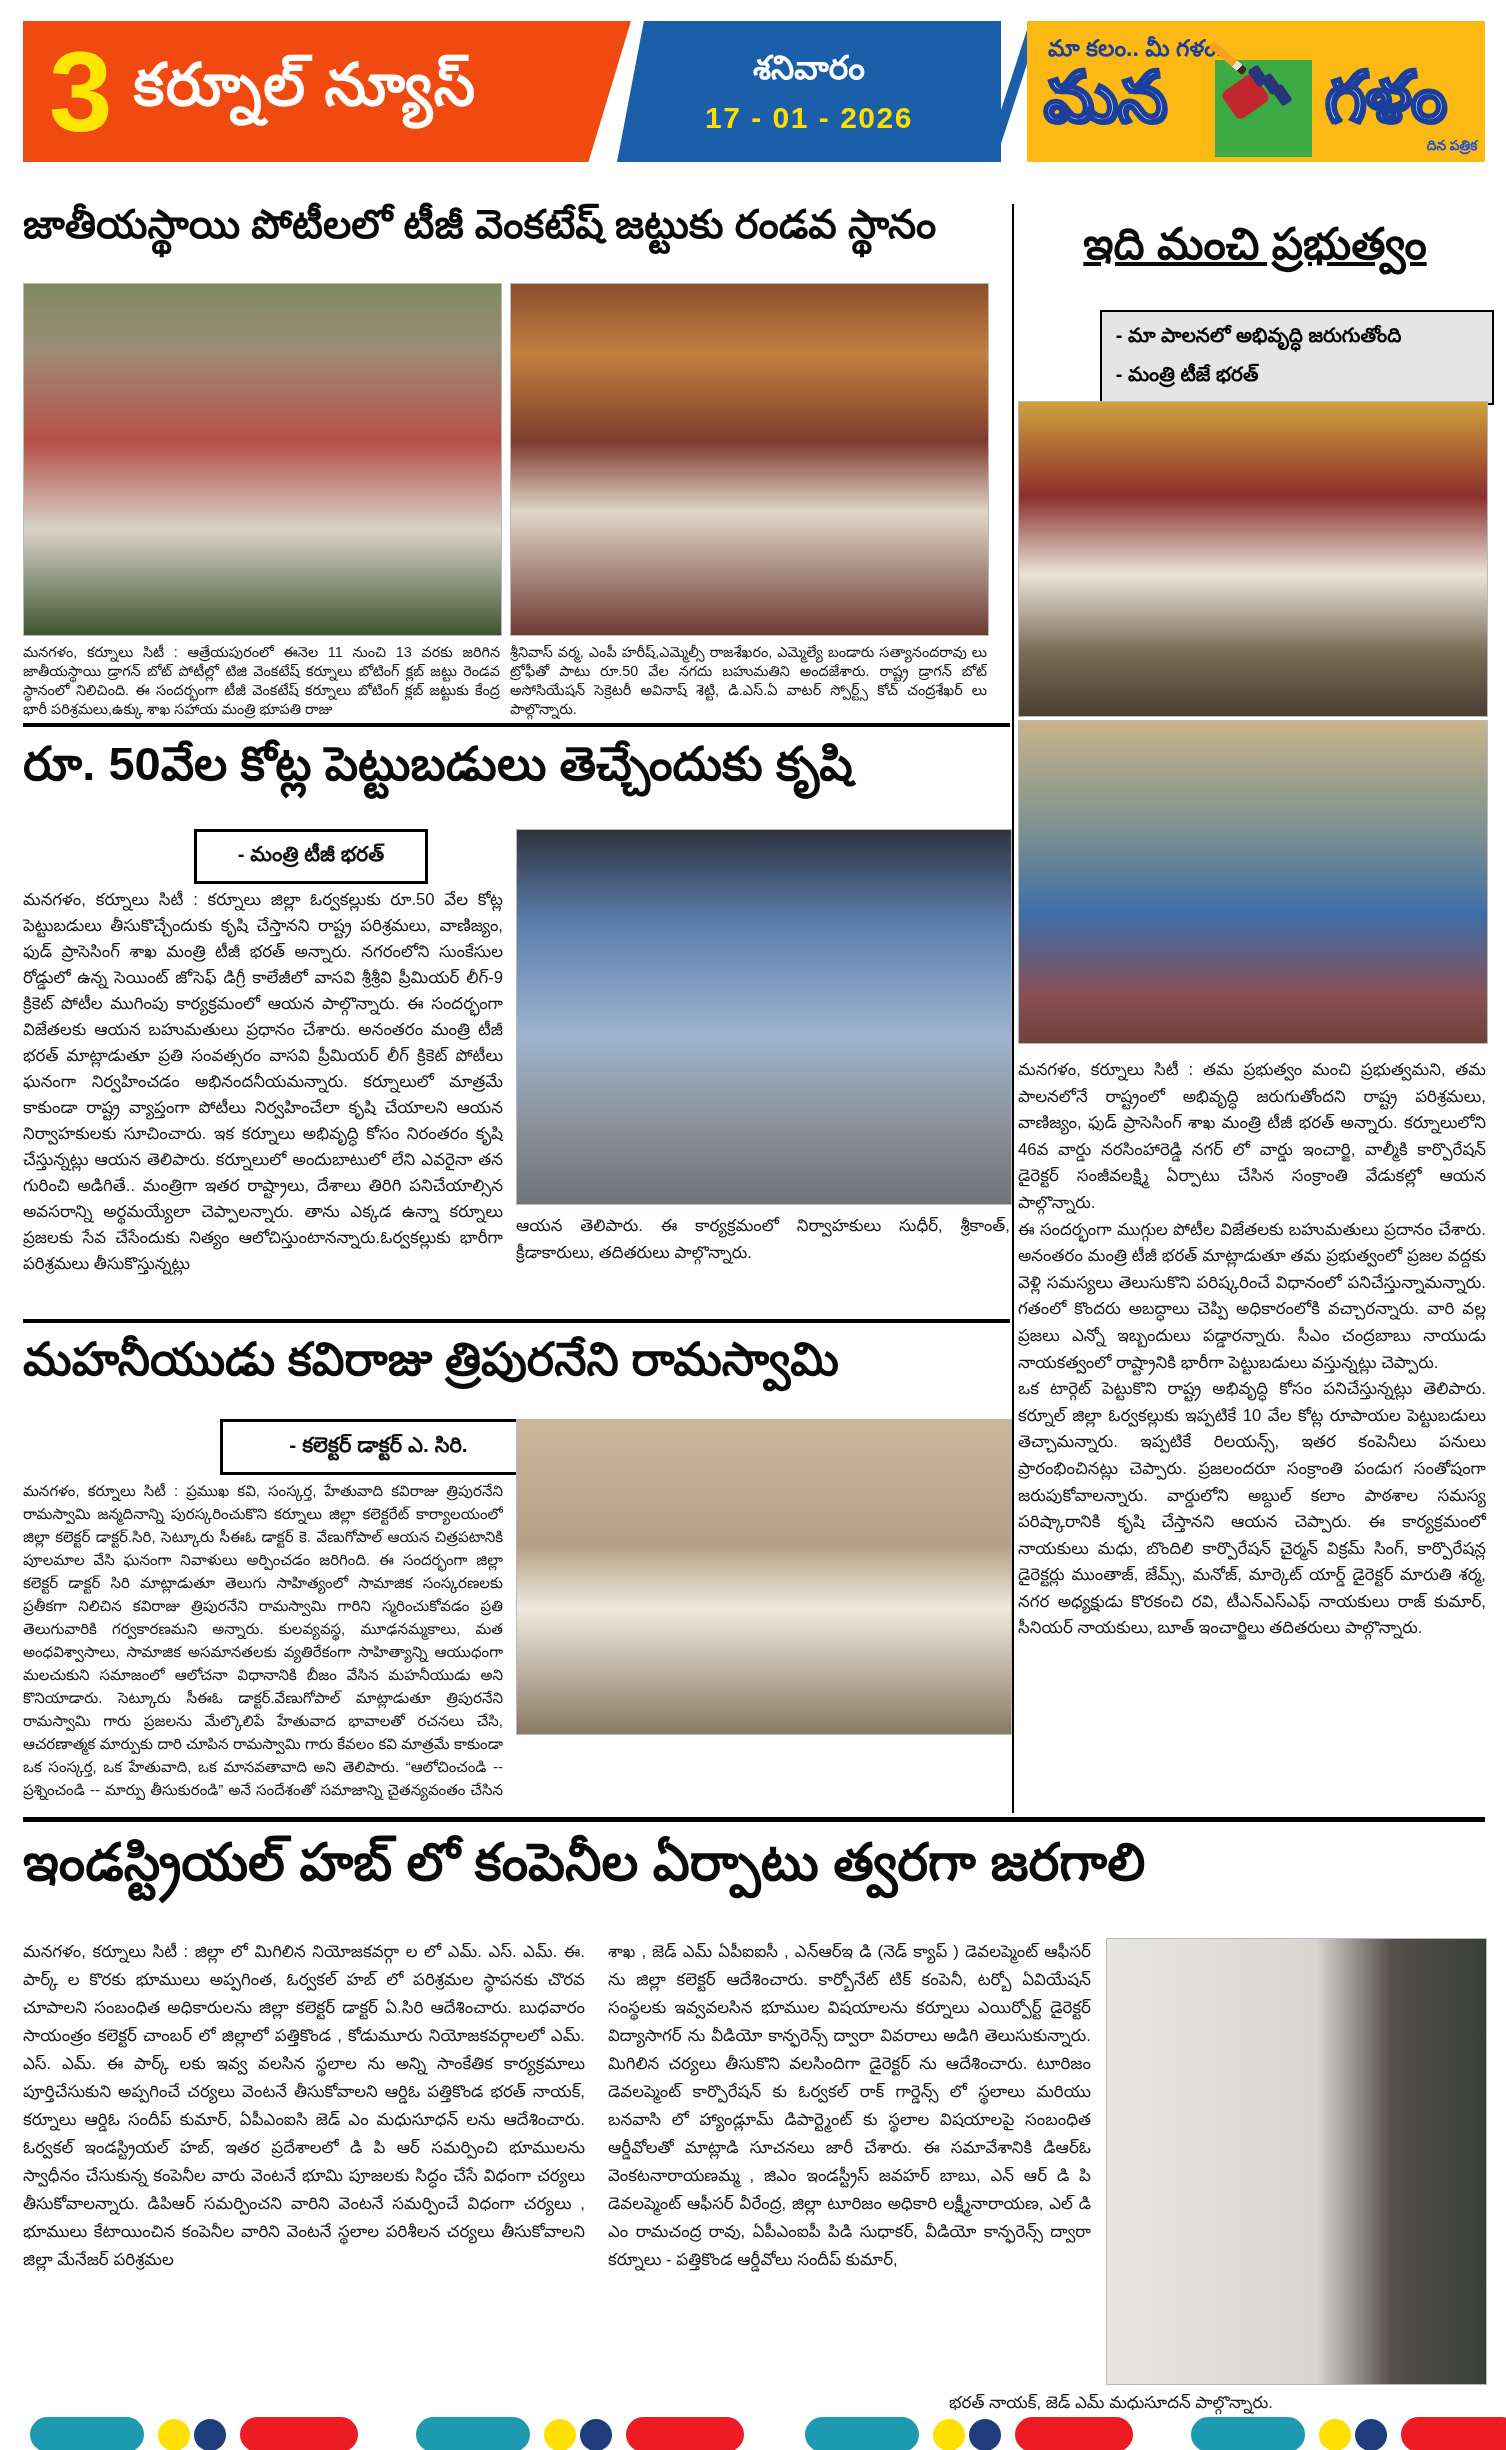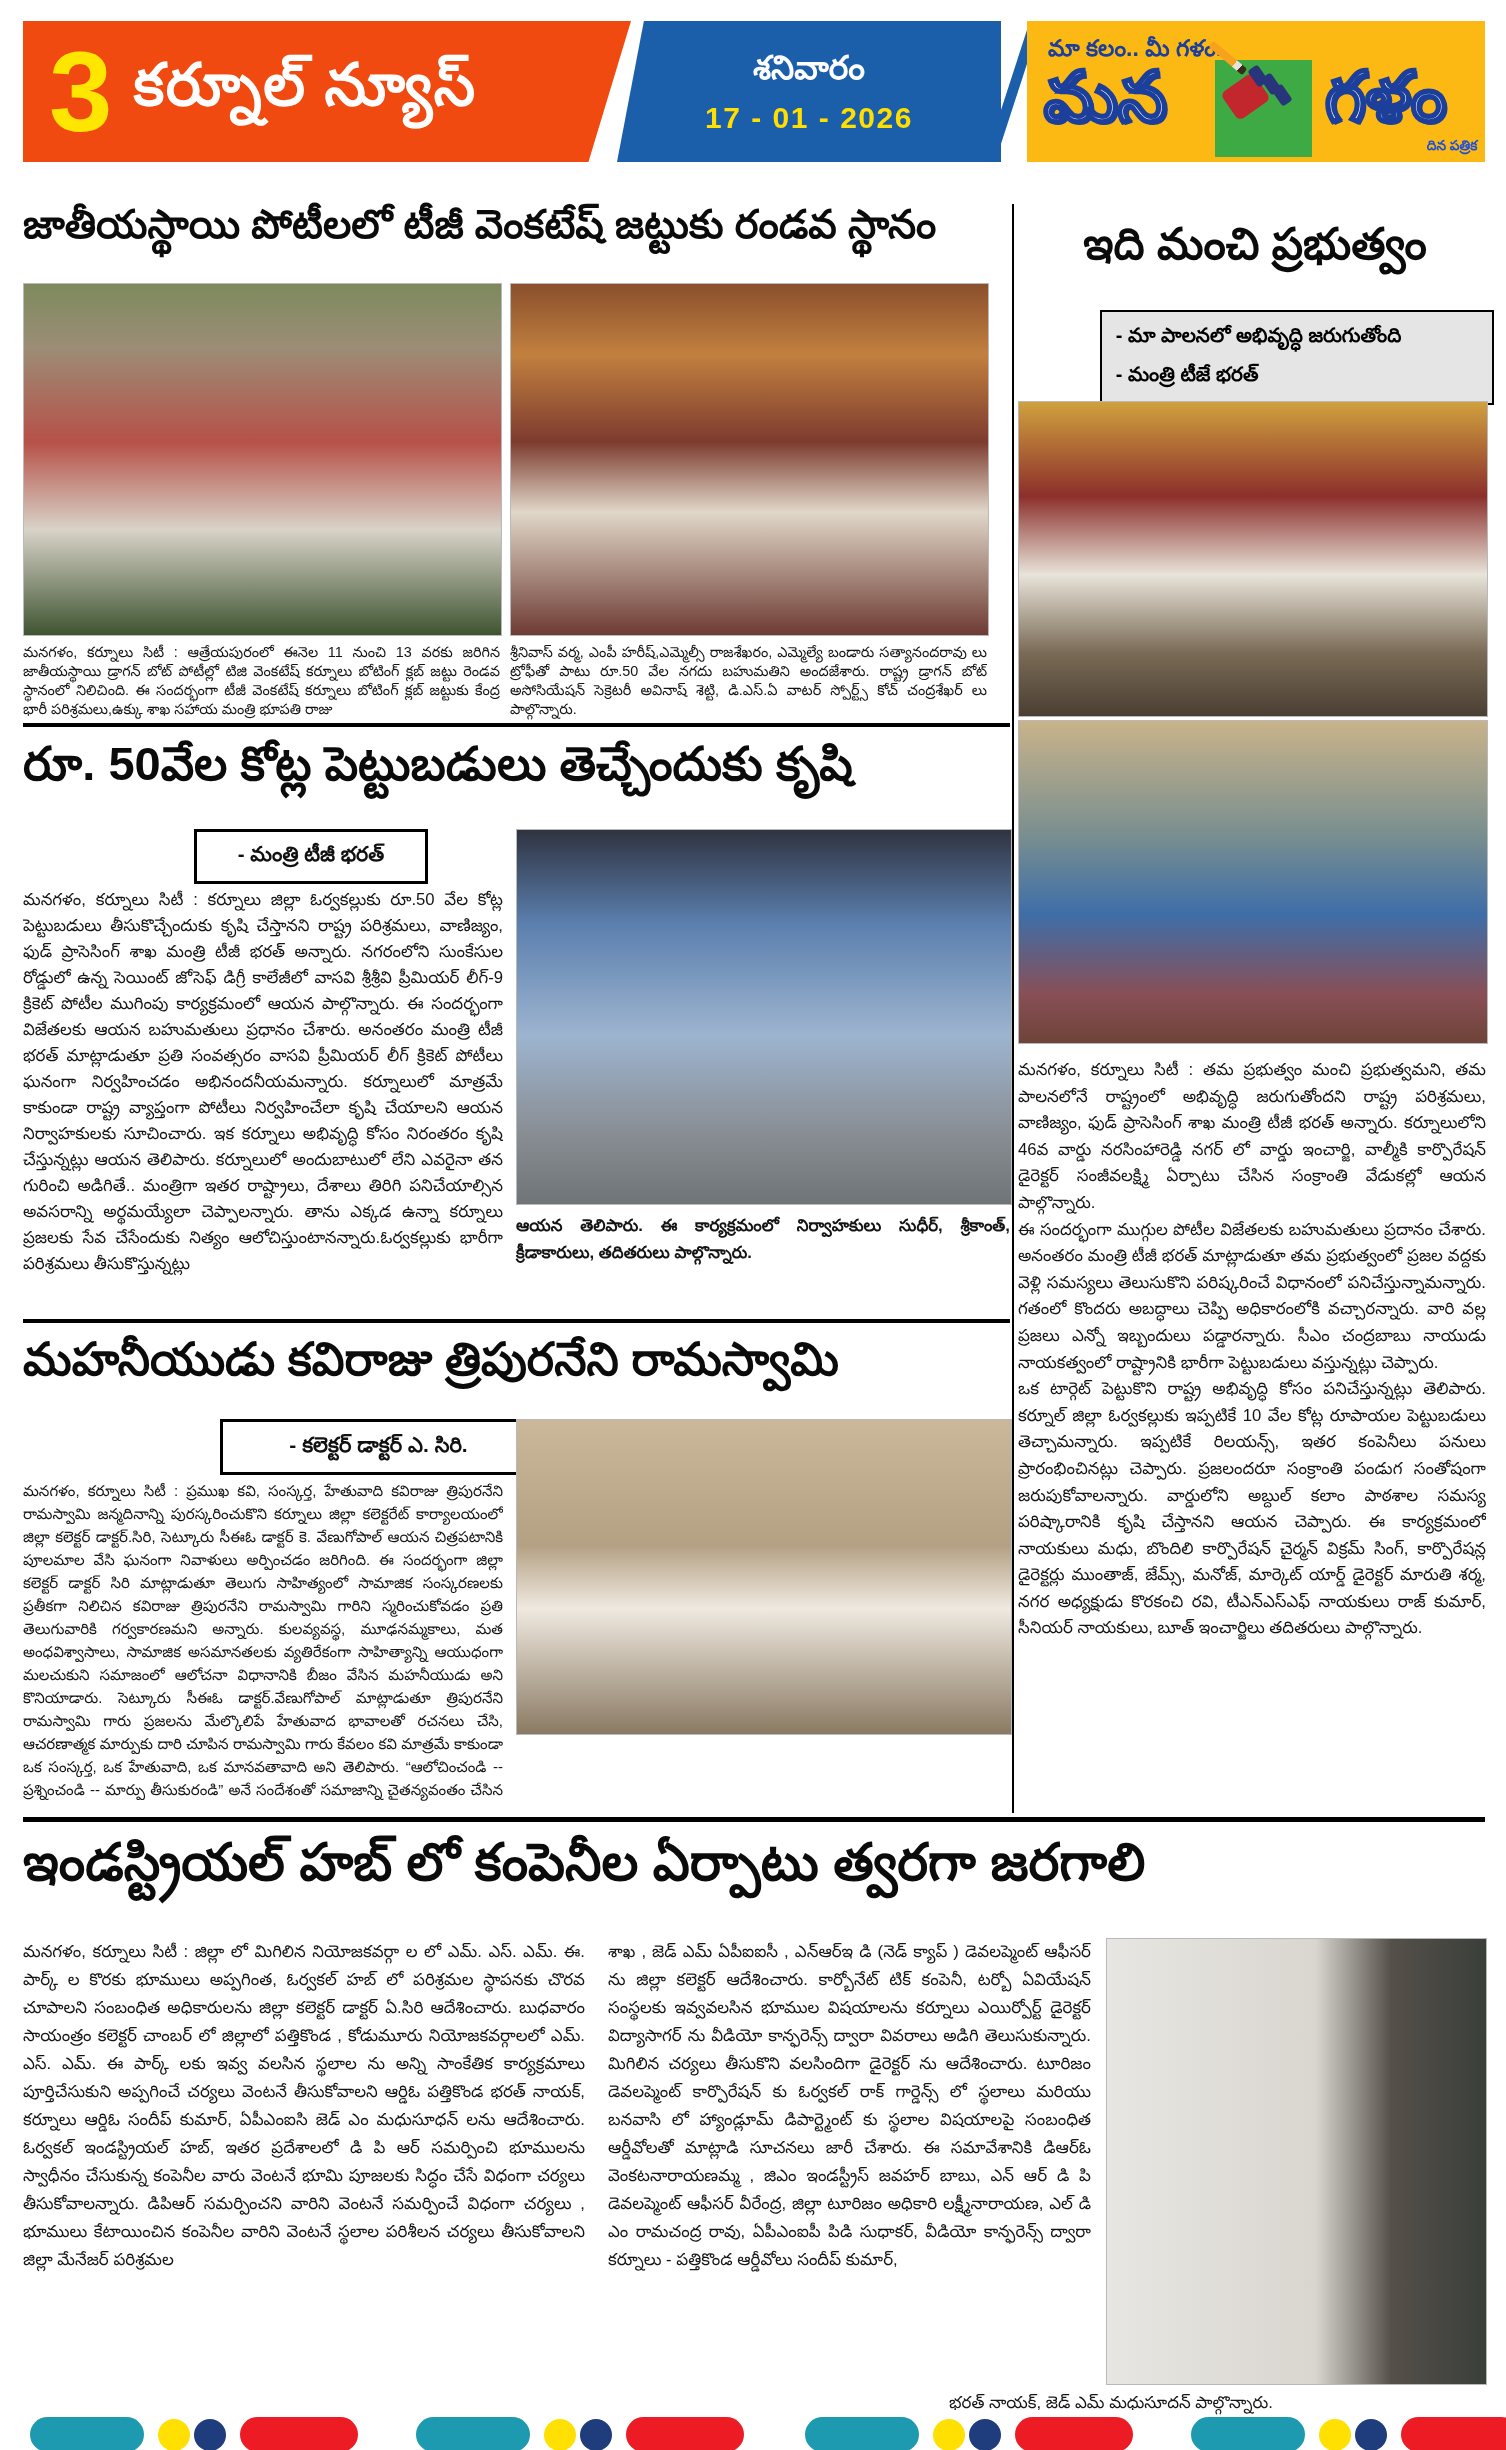--- a/index.html
+++ b/index.html
@@ -78,24 +78,24 @@
   <div class="abs photo" style="left:23px;top:283px;width:477px;height:351px;background:linear-gradient(180deg,#7d8a5d 0%,#9c8d76 18%,#b65148 45%,#d8d3c8 70%,#3f5431 100%);"></div>
   <div class="abs photo" style="left:510px;top:283px;width:477px;height:351px;background:linear-gradient(180deg,#8a4f2d 0%,#c2803f 20%,#7d3b2f 45%,#e0d7c8 65%,#6e3b33 100%);"></div>
   <div class="abs bodytext" style="left:23px;top:643px;width:477px;height:77px;font-size:14.4px;line-height:19px;">మనగళం, కర్నూలు సిటీ :  ఆత్రేయపురంలో ఈనెల 11 నుంచి 13 వరకు జరిగిన జాతీయస్థాయి డ్రాగన్ బోట్ పోటీల్లో టిజి వెంకటేష్ కర్నూలు బోటింగ్ క్లబ్ జట్టు రెండవ స్థానంలో నిలిచింది. ఈ సందర్భంగా టీజీ వెంకటేష్ కర్నూలు బోటింగ్ క్లబ్ జట్టుకు కేంద్ర భారీ పరిశ్రమలు,ఉక్కు శాఖ సహాయ మంత్రి భూపతి రాజు</div>
   <div class="abs bodytext" style="left:510px;top:643px;width:477px;height:77px;font-size:14.4px;line-height:19px;">శ్రీనివాస్ వర్మ, ఎంపీ హరీష్,ఎమ్మెల్సీ రాజశేఖరం, ఎమ్మెల్యే బండారు సత్యానందరావు లు ట్రోఫీతో పాటు రూ.50 వేల నగదు బహుమతిని అందజేశారు. రాష్ట్ర డ్రాగన్ బోట్ అసోసియేషన్ సెక్రెటరీ అవినాష్ శెట్టి, డి.ఎస్.ఏ వాటర్ స్పోర్ట్స్ కోచ్ చంద్రశేఖర్ లు పాల్గొన్నారు.</div>
   <div class="abs hr" style="left:23px;top:723px;width:987px;height:3.8px;"></div>
 
   <div class="abs headline" style="left:23px;top:738px;width:987px;height:82px;font-size:47px;">రూ. 50వేల కోట్ల పెట్టుబడులు తెచ్చేందుకు కృషి</div>
   <div class="abs byline-box" style="left:194px;top:829px;width:228px;height:49px;font-size:20.5px;">-  మంత్రి టీజీ భరత్</div>
   <div class="abs bodytext" style="left:23px;top:887px;width:480px;height:427px;font-size:16.7px;line-height:26px;">మనగళం, కర్నూలు సిటీ : కర్నూలు జిల్లా ఓర్వకల్లుకు రూ.50 వేల కోట్ల పెట్టుబడులు తీసుకొచ్చేందుకు కృషి చేస్తానని రాష్ట్ర పరిశ్రమలు, వాణిజ్యం, ఫుడ్ ప్రాసెసింగ్ శాఖ మంత్రి టీజీ భరత్ అన్నారు. నగరంలోని సుంకేసుల రోడ్డులో ఉన్న సెయింట్ జోసెఫ్ డిగ్రీ కాలేజీలో వాసవి శ్రీశ్రీవి ప్రీమియర్ లీగ్-9 క్రికెట్ పోటీల ముగింపు కార్యక్రమంలో ఆయన పాల్గొన్నారు. ఈ సందర్భంగా విజేతలకు ఆయన బహుమతులు ప్రధానం చేశారు. అనంతరం మంత్రి టీజీ భరత్ మాట్లాడుతూ ప్రతి సంవత్సరం వాసవి ప్రీమియర్ లీగ్ క్రికెట్ పోటీలు ఘనంగా నిర్వహించడం అభినందనీయమన్నారు. కర్నూలులో మాత్రమే కాకుండా రాష్ట్ర వ్యాప్తంగా పోటీలు నిర్వహించేలా కృషి చేయాలని ఆయన నిర్వాహకులకు సూచించారు. ఇక కర్నూలు అభివృద్ధి కోసం నిరంతరం కృషి చేస్తున్నట్లు ఆయన తెలిపారు. కర్నూలులో అందుబాటులో లేని ఎవరైనా తన గురించి అడిగితే.. మంత్రిగా ఇతర రాష్ట్రాలు, దేశాలు తిరిగి పనిచేయాల్సిన అవసరాన్ని అర్థమయ్యేలా చెప్పాలన్నారు. తాను ఎక్కడ ఉన్నా కర్నూలు ప్రజలకు సేవ చేసేందుకు నిత్యం ఆలోచిస్తుంటానన్నారు.ఓర్వకల్లుకు భారీగా పరిశ్రమలు తీసుకొస్తున్నట్లు</div>
   <div class="abs photo" style="left:516px;top:829px;width:494px;height:374px;background:linear-gradient(180deg,#2f3340 0%,#5b7fae 25%,#9db4cf 55%,#8a8f96 80%,#6f7477 100%);"></div>
-  <div class="abs caption" style="left:516px;top:1212px;width:494px;height:64px;font-size:16.7px;line-height:27px;font-weight:bold;">ఆయన తెలిపారు. ఈ కార్యక్రమంలో నిర్వాహకులు సుధీర్, శ్రీకాంత్, క్రీడాకారులు, తదితరులు పాల్గొన్నారు.</div>
+  <div class="abs caption" style="left:516px;top:1212px;width:494px;height:64px;font-size:16.7px;line-height:27px;">ఆయన తెలిపారు. ఈ కార్యక్రమంలో నిర్వాహకులు సుధీర్, శ్రీకాంత్, క్రీడాకారులు, తదితరులు పాల్గొన్నారు.</div>
   <div class="abs hr" style="left:23px;top:1319px;width:987px;height:3.8px;"></div>
 
-  <div class="abs headline center" style="left:1024px;top:219px;width:462px;height:76px;font-size:44px;">ఇది మంచి ప్రభుత్వం</div>
+  <div class="abs headline center" style="left:1024px;top:219px;width:462px;height:76px;font-size:44px;text-decoration:underline;">ఇది మంచి ప్రభుత్వం</div>
   <div class="abs bullet-box" style="left:1100px;top:310px;width:363px;height:76px;">
     <span class="bullet-line">-  మా పాలనలో అభివృద్ధి జరుగుతోంది</span>
     <span class="bullet-line">-  మంత్రి టీజే భరత్</span>
   </div>
   <div class="abs photo" style="left:1018px;top:401px;width:468px;height:314px;background:linear-gradient(180deg,#d0a13e 0%,#8c2f2b 30%,#e8e4da 55%,#7a6a55 80%,#4a3f33 100%);"></div>
   <div class="abs photo" style="left:1018px;top:720px;width:468px;height:322px;background:linear-gradient(180deg,#c9b38a 0%,#7a8f8f 35%,#3e6ea8 60%,#884f56 85%,#6e4338 100%);"></div>
   <div class="abs bodytext prewrap" style="left:1018px;top:1057px;width:468px;height:752px;font-size:16.7px;line-height:26.6px;">మనగళం, కర్నూలు సిటీ : తమ ప్రభుత్వం మంచి ప్రభుత్వమని, తమ పాలనలోనే రాష్ట్రంలో అభివృద్ధి జరుగుతోందని రాష్ట్ర పరిశ్రమలు, వాణిజ్యం, ఫుడ్ ప్రాసెసింగ్ శాఖ మంత్రి టీజీ భరత్ అన్నారు. కర్నూలులోని 46వ వార్డు నరసింహారెడ్డి నగర్ లో వార్డు ఇంచార్జి, వాల్మీకి కార్పొరేషన్ డైరెక్టర్ సంజీవలక్ష్మి ఏర్పాటు చేసిన సంక్రాంతి వేడుకల్లో ఆయన పాల్గొన్నారు.
     ఈ సందర్భంగా ముగ్గుల పోటీల విజేతలకు బహుమతులు ప్రదానం చేశారు. అనంతరం మంత్రి టీజీ భరత్ మాట్లాడుతూ తమ ప్రభుత్వంలో ప్రజల వద్దకు వెళ్లి సమస్యలు తెలుసుకొని పరిష్కరించే విధానంలో పనిచేస్తున్నామన్నారు. గతంలో కొందరు అబద్ధాలు చెప్పి అధికారంలోకి వచ్చారన్నారు. వారి వల్ల ప్రజలు ఎన్నో ఇబ్బందులు పడ్డారన్నారు. సీఎం చంద్రబాబు నాయుడు నాయకత్వంలో రాష్ట్రానికి భారీగా పెట్టుబడులు వస్తున్నట్లు చెప్పారు.
     ఒక టార్గెట్ పెట్టుకొని రాష్ట్ర అభివృద్ధి కోసం పనిచేస్తున్నట్లు తెలిపారు. కర్నూల్ జిల్లా ఓర్వకల్లుకు ఇప్పటికే 10 వేల కోట్ల రూపాయల పెట్టుబడులు తెచ్చామన్నారు. ఇప్పటికే రిలయన్స్, ఇతర కంపెనీలు పనులు ప్రారంభించినట్లు చెప్పారు. ప్రజలందరూ సంక్రాంతి పండుగ సంతోషంగా జరుపుకోవాలన్నారు. వార్డులోని అబ్దుల్ కలాం పాఠశాల సమస్య పరిష్కారానికి కృషి చేస్తానని ఆయన చెప్పారు. ఈ కార్యక్రమంలో నాయకులు మధు, బొందిలి కార్పొరేషన్ చైర్మన్ విక్రమ్ సింగ్, కార్పొరేషన్ల డైరెక్టర్లు ముంతాజ్, జేమ్స్, మనోజ్, మార్కెట్ యార్డ్ డైరెక్టర్ మారుతి శర్మ, నగర అధ్యక్షుడు కొరకంచి రవి, టీఎన్ఎస్ఎఫ్ నాయకులు రాజ్ కుమార్, సీనియర్ నాయకులు, బూత్ ఇంచార్జిలు తదితరులు పాల్గొన్నారు.</div>
 

